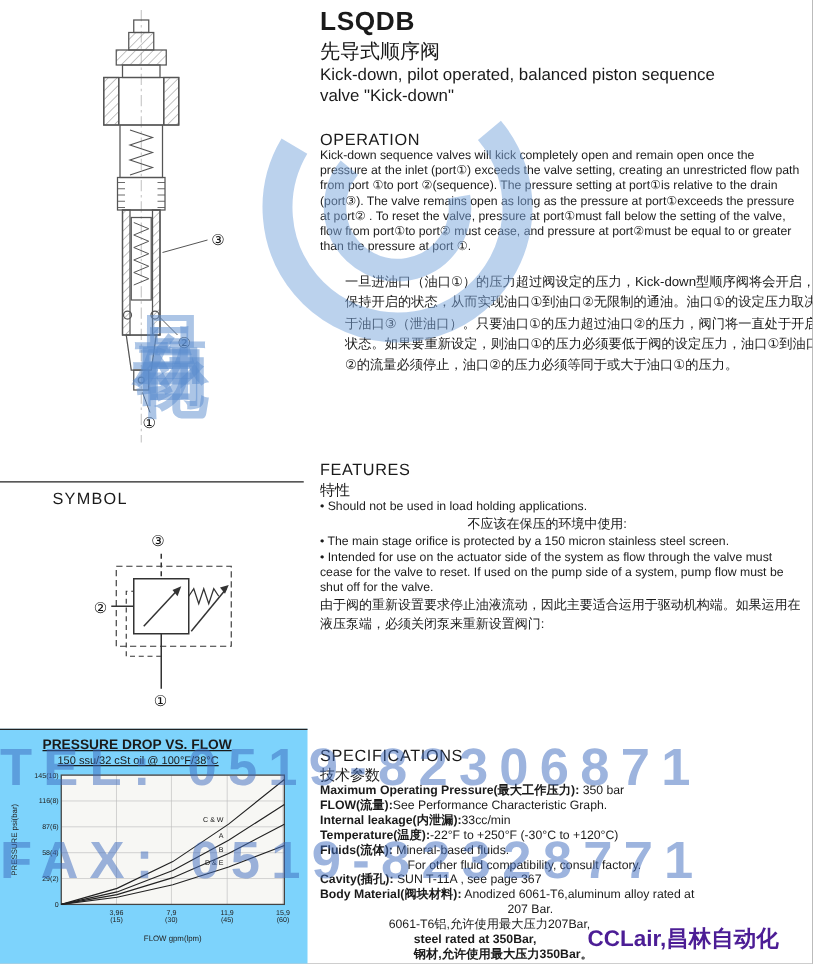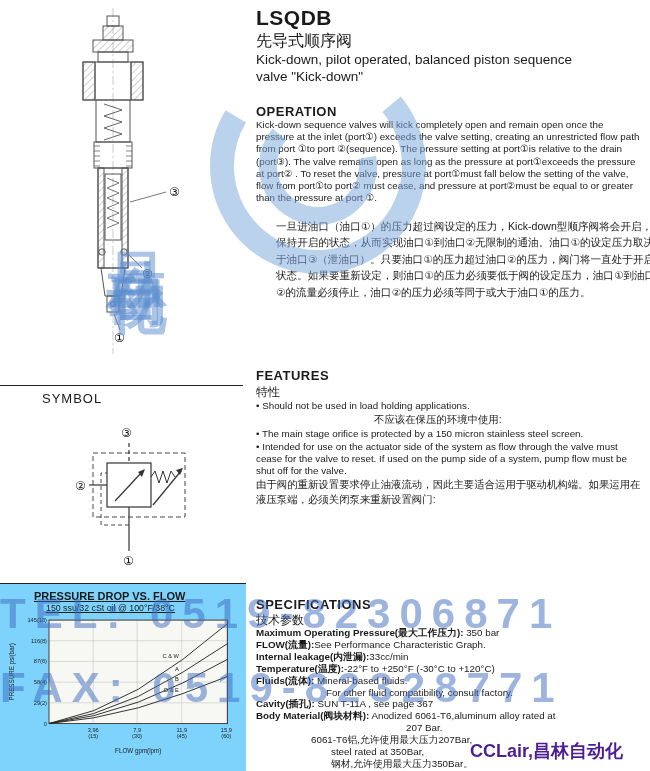--- a/index.html
+++ b/index.html
@@ -3,35 +3,35 @@
 <meta charset="utf-8">
 <style>
   html,body{margin:0;padding:0;background:#888;}
   .page{position:relative;width:650px;height:771px;background:#ffffff;overflow:hidden;
         font-family:"Liberation Sans","DejaVu Sans",sans-serif;color:#1a1a1a;}
   .abs{position:absolute;}
   .wm{pointer-events:none;}
   .model{font-size:21px;font-weight:bold;letter-spacing:0.5px;}
   .title-cn{font-size:16px;}
   .title-en{font-size:13.5px;line-height:17px;width:336px;}
-  .h-sec{font-size:13px;font-weight:bold;letter-spacing:0.5px;}
+  .h-sec{font-size:13px;font-weight:normal;letter-spacing:0.5px;}
   .h-cn{font-size:12px;}
   .body-en{font-size:9.8px;line-height:12.2px;width:386px;text-align:left;}
   .body-cn{font-size:10.6px;line-height:16.4px;width:388px;margin-left:20px;}
   .feat{margin-bottom:1px;}
   .feat-en{font-size:9.8px;line-height:12px;}
   .feat-en::before{content:"• ";}
   .feat-cn{font-size:10.4px;line-height:15px;}
   .ml118{margin-left:118px;}
   .ml132{margin-left:132px;width:250px;}
   .specs{font-size:9.8px;line-height:11.9px;width:390px;}
   .slabel{font-weight:bold;}
   .ind55{padding-left:55px;}
   .ind70{padding-left:70px;}
-  .ind75{padding-left:75px;}
+  .ind75{padding-left:75px;font-weight:bold;}
   .ind150{padding-left:150px;}
   .divider{border-top:1.5px solid #222;}
   .chart-panel{background:#7dd3fc;border-top:1.5px solid #222;text-decoration:underline;}
   .chart-title{margin:6px 0 0 34px;font-weight:bold;font-size:11px;}
   .chart-sub{text-align:center;font-size:9.5px;margin-top:1px;}
   .chart-cond{margin-left:46px;font-size:8.8px;margin-top:1px;}
   .wm-vert{writing-mode:vertical-rl;text-orientation:upright;font-size:60px;font-weight:bold;
            color:rgba(90,140,205,0.5);letter-spacing:6px;}
   .wm-line{font-size:42px;font-weight:bold;color:rgba(60,105,190,0.5);white-space:nowrap;letter-spacing:9px;}
   .footer-brand{font-size:18px;font-weight:bold;color:#4c1d95;}

